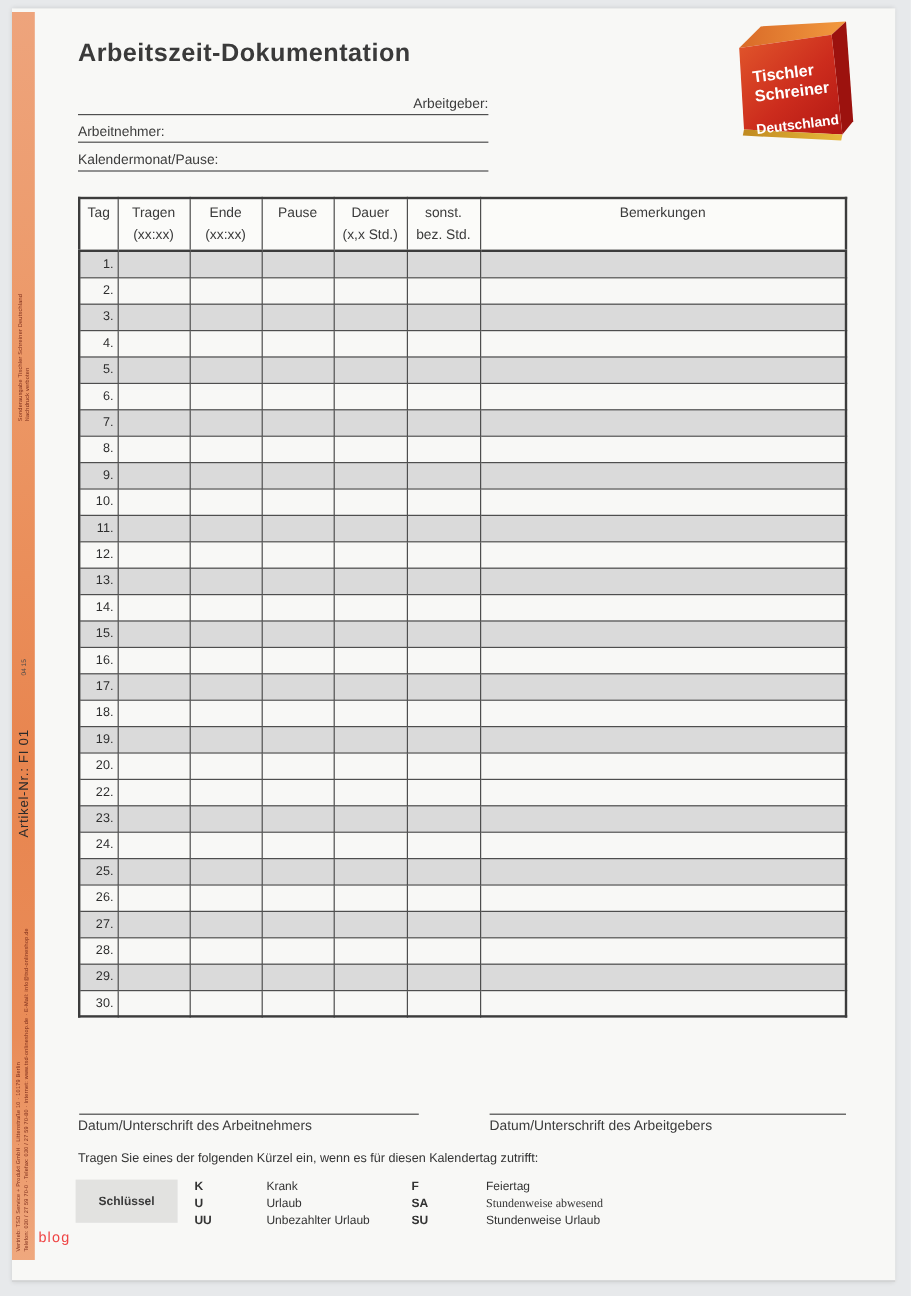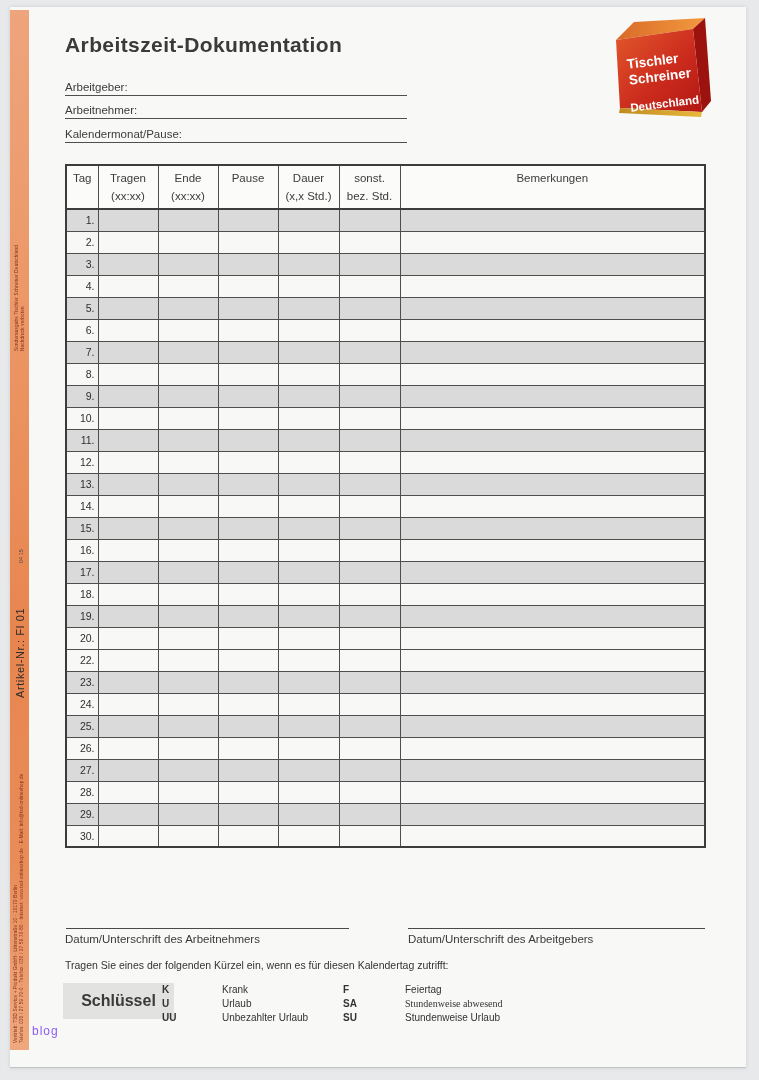--- a/index.html
+++ b/index.html
@@ -36,21 +36,21 @@
 
   
   .logo { position:absolute; left:594px; top:8px; width:116px; height:110px; }
 
   
   .field {
     position:absolute; left:55px; width:342px;
     border-bottom:1.5px solid #4f4f4f;
     font-size:11.5px; color:#3c3c3c;
   }
-  .f1 { top:74px; height:15px; }
+  .f1 { top:74px; height:15px;text-align:right; }
   .f2 { top:97px; height:15px; }
   .f3 { top:121px; height:15px; }
 
   
   table.sheet {
     position:absolute; left:55px; top:157px; width:641px;
     border-collapse:collapse; table-layout:fixed;
     border:2px solid #3c3c3c;
   }
   table.sheet th, table.sheet td { border:1px solid #4e4e4e; }
@@ -73,31 +73,31 @@
   .sigline { position:absolute; top:921px; border-bottom:1.5px solid #4a4a4a; height:0; }
   .sig-emp  { left:56px;  width:283px; }
   .sig-empr { left:398px; width:297px; }
   .siglabel { position:absolute; top:926px; font-size:11.5px; color:#3a3a3a; }
   .sl-emp  { left:55px;text-align:center; }
   .sl-empr { left:398px; }
 
   
   .legend-intro { position:absolute; left:55px; top:952px; font-size:10.5px; color:#333; }
   .legend-box {
-    position:absolute; left:53px; top:976px; width:111px; height:36px;
+    position:absolute; left:53px; top:976px; width:85px; height:36px;
     background:#e2e2e0;
     display:flex; align-items:center; justify-content:center;
-    font-size:16px; font-weight:bold; color:#3a3a3a;
+    font-size:10px; font-weight:bold; color:#3a3a3a;
   }
   .lg { position:absolute; font-size:10px; color:#333; height:14px; }
   .lg.code { font-weight:bold; }
 
   .watermark {
     position:absolute; left:22px; top:1017px;
-    font-size:12px; color:#8b5cf6; letter-spacing:1px;
+    font-size:12px; color:#ef4444; letter-spacing:1px;
   }
 </style>
 </head>
 <body>
 
 <div class="paper">
 
   <div class="stripe">
     <div class="vtext vtiny" style="left:4px; top:341px;">
       <div>Sonderausgabe Tischler Schreiner Deutschland</div>

